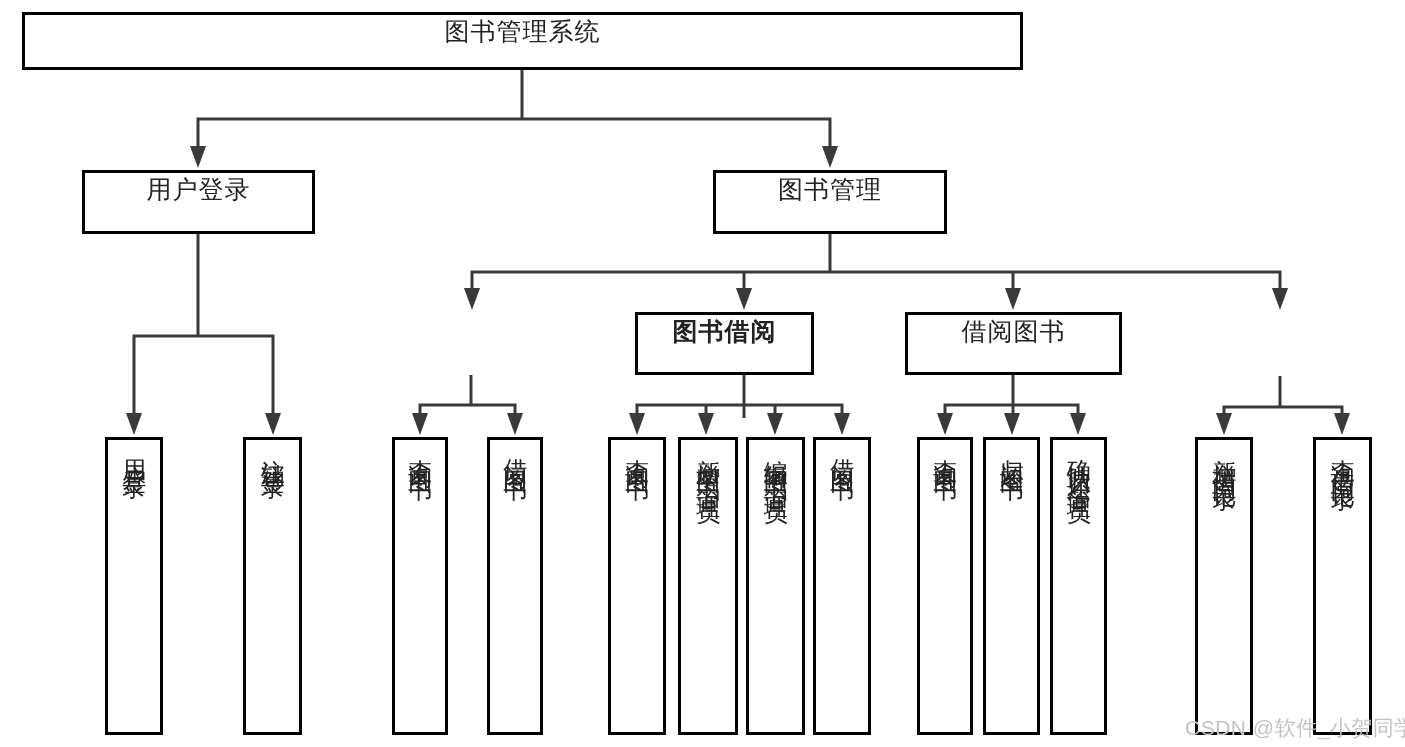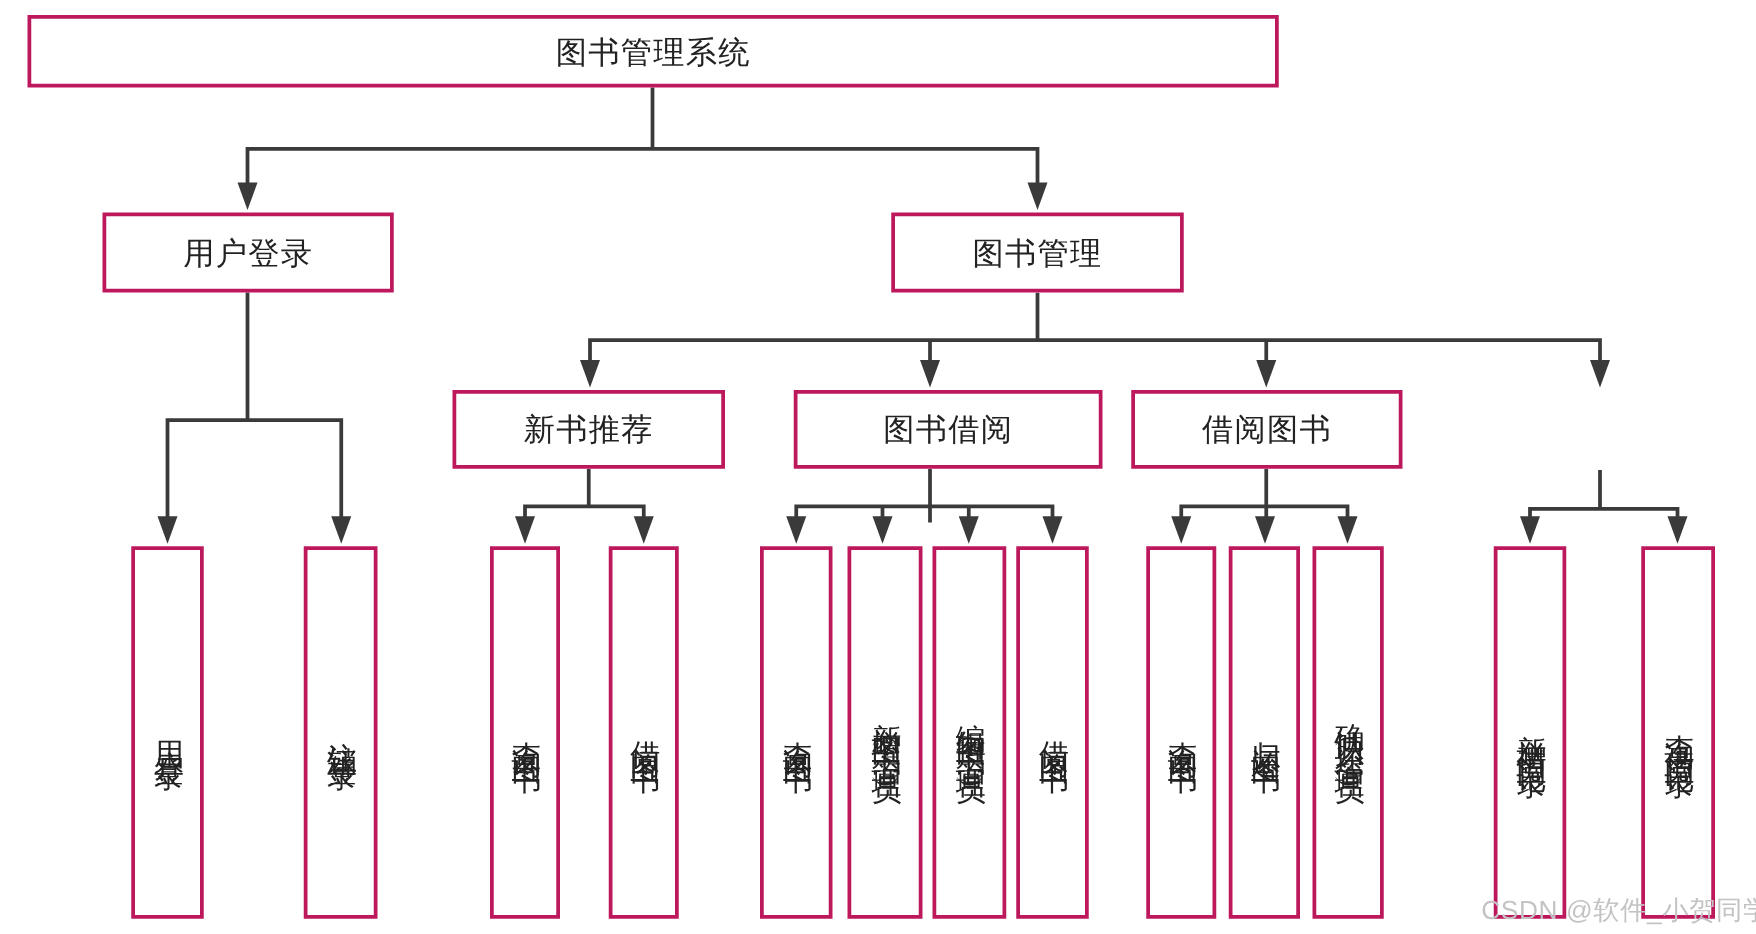--- a/index.html
+++ b/index.html
@@ -7,44 +7,44 @@
     position:relative;
     width:1405px;height:747px;
     background:#ffffff;
     font-family:"Liberation Sans", sans-serif;
     overflow:hidden;
   }
   .conn{position:absolute;left:0;top:0;width:1405px;height:747px;}
   .box{
     position:absolute;
     box-sizing:border-box;
-    border:3px solid #be185d;
+    border:3px solid #000000;
     background:#ffffff;
-    display:flex;align-items:center;justify-content:center;
+    display:flex;align-items:flex-start;justify-content:center;
     color:#222222;
     z-index:2;
   }
   .h-label{font-size:25px;letter-spacing:1px;white-space:nowrap;}
   .leaf{top:437px;height:298px;}
   .v-label{
     writing-mode:vertical-rl;
     text-orientation:mixed;
     font-size:24px;
     letter-spacing:6px;
     line-height:1.1;
     white-space:nowrap;
   }
   
   #n-root{left:22px;top:12px;width:1001px;height:58px;}
   
   #n-user-login{left:82px;top:170px;width:233px;height:64px;}
   #n-book-mgmt{left:713px;top:170px;width:234px;height:64px;}
   
   #n-new-book-rec{left:362px;top:312px;width:218px;height:63px;}
-  #n-book-borrow{left:635px;top:312px;width:247px;height:63px;}
+  #n-book-borrow{left:635px;top:312px;width:179px;height:63px;font-weight:bold;}
   #n-current-borrow{left:905px;top:312px;width:217px;height:63px;}
   #n-borrow-records{left:1172px;top:313px;width:216px;height:63px;}
   
   #n-leaf-user-login{left:105px;width:58px;}
   #n-leaf-logout{left:243px;width:59px;}
   #n-leaf-query-book-1{left:392px;width:56px;}
   #n-leaf-borrow-book-1{left:487px;width:56px;}
   #n-leaf-query-book-2{left:608px;width:58px;}
   #n-leaf-add-book{left:678px;width:60px;}
   #n-leaf-edit-book{left:746px;width:59px;}
@@ -135,23 +135,20 @@
     <span class="h-label">图书管理系统</span>
   </div>
 
   <div class="box" id="n-user-login">
     <span class="h-label">用户登录</span>
   </div>
   <div class="box" id="n-book-mgmt">
     <span class="h-label">图书管理</span>
   </div>
 
-  <div class="box" id="n-new-book-rec">
-    <span class="h-label">新书推荐</span>
-  </div>
   <div class="box" id="n-book-borrow">
     <span class="h-label">图书借阅</span>
   </div>
   <div class="box" id="n-current-borrow">
     <span class="h-label">借阅图书</span>
   </div>
 
   <div class="box leaf" id="n-leaf-user-login">
     <span class="v-label">用户登录</span>
   </div>

